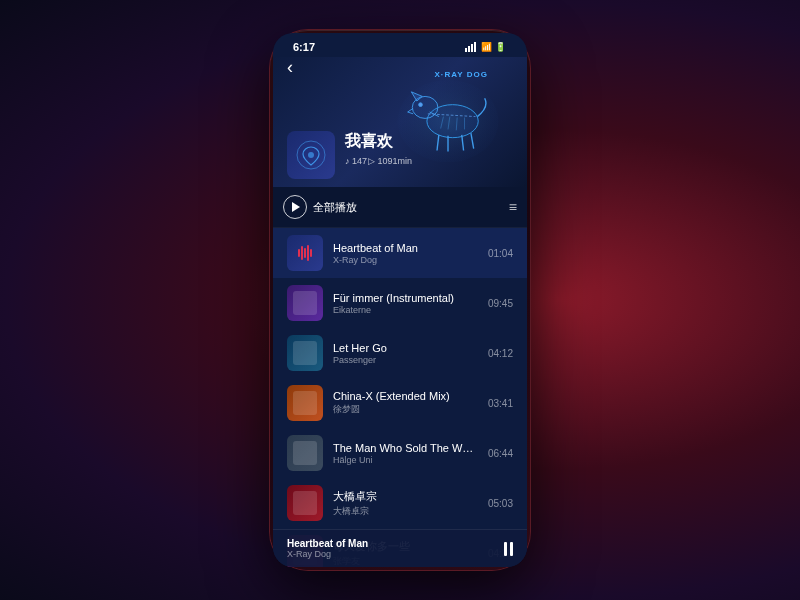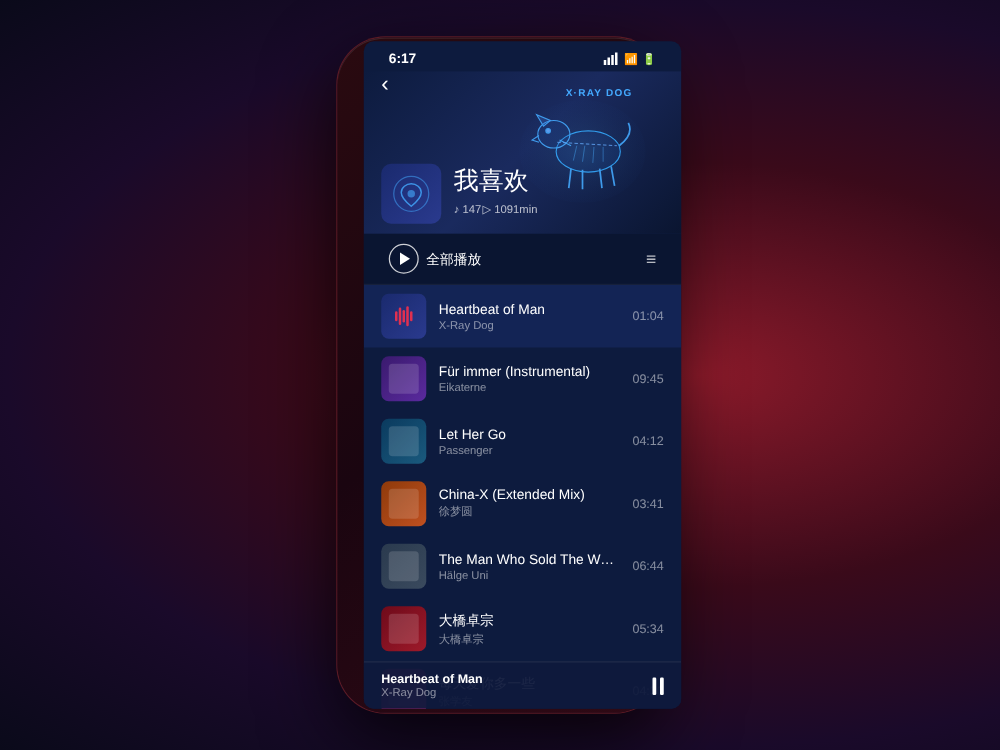--- a/index.html
+++ b/index.html
@@ -24,24 +24,23 @@
         0 0 0 1px #5a1a25,
         0 20px 60px rgba(0,0,0,0.8),
         inset 0 1px 0 rgba(255,255,255,0.1);
       position: relative;
     }
 
     .phone-inner {
       width: 100%;
       height: 100%;
       background: #0d1b3e;
-      border-radius: 8px;
+      border-radius: 20px;
       overflow: hidden;
       position: relative;
-      margin-left: 18px;
     }
 
     
     .status-bar {
       display: flex;
       justify-content: space-between;
       align-items: center;
       padding: 8px 20px 4px;
       color: white;
       font-size: 10px;
@@ -134,39 +133,39 @@
       justify-content: center;
       flex-shrink: 0;
       overflow: hidden;
     }
 
     .album-meta {
       color: white;
     }
 
     .album-title {
-      font-size: 20px;
-      font-weight: 400;
+      font-size: 16px;
+      font-weight: 700;
       margin-bottom: 4px;
     }
 
     .album-stats {
       font-size: 9px;
       color: rgba(255,255,255,0.7);
       display: flex;
       flex-direction: row;
       gap: 1px;
     }
 
     
     .controls-bar {
       display: flex;
       align-items: center;
       justify-content: space-between;
-      padding: 8px 20px;
+      padding: 8px 10px;
       background: rgba(0,0,0,0.2);
       border-bottom: 1px solid rgba(255,255,255,0.05);
     }
 
     .play-all-btn {
       display: flex;
       align-items: center;
       gap: 6px;
       background: transparent;
       border: none;
@@ -471,21 +470,21 @@
       <span class="track-duration">06:44</span>
     </div>
         <div class="track-item">
       <div class="track-thumb" style="background: linear-gradient(135deg, #6e0a1a, #9e1a2a);">
         <div style="width:24px;height:24px;border-radius:3px;background:rgba(255,255,255,0.15);"></div>
       </div>
       <div class="track-info">
         <div class="track-name">大橋卓宗</div>
         <div class="track-artist">大橋卓宗</div>
       </div>
-      <span class="track-duration">05:34</span>
+      <span class="track-duration">05:03</span>
     </div>
         <div class="track-item">
       <div class="track-thumb" style="background: linear-gradient(135deg, #8e1a4e, #c02a7e);">
         <div style="width:24px;height:24px;border-radius:3px;background:rgba(255,255,255,0.15);"></div>
       </div>
       <div class="track-info">
         <div class="track-name">每天爱你多一些</div>
         <div class="track-artist">张学友</div>
       </div>
       <span class="track-duration">04:30</span>

